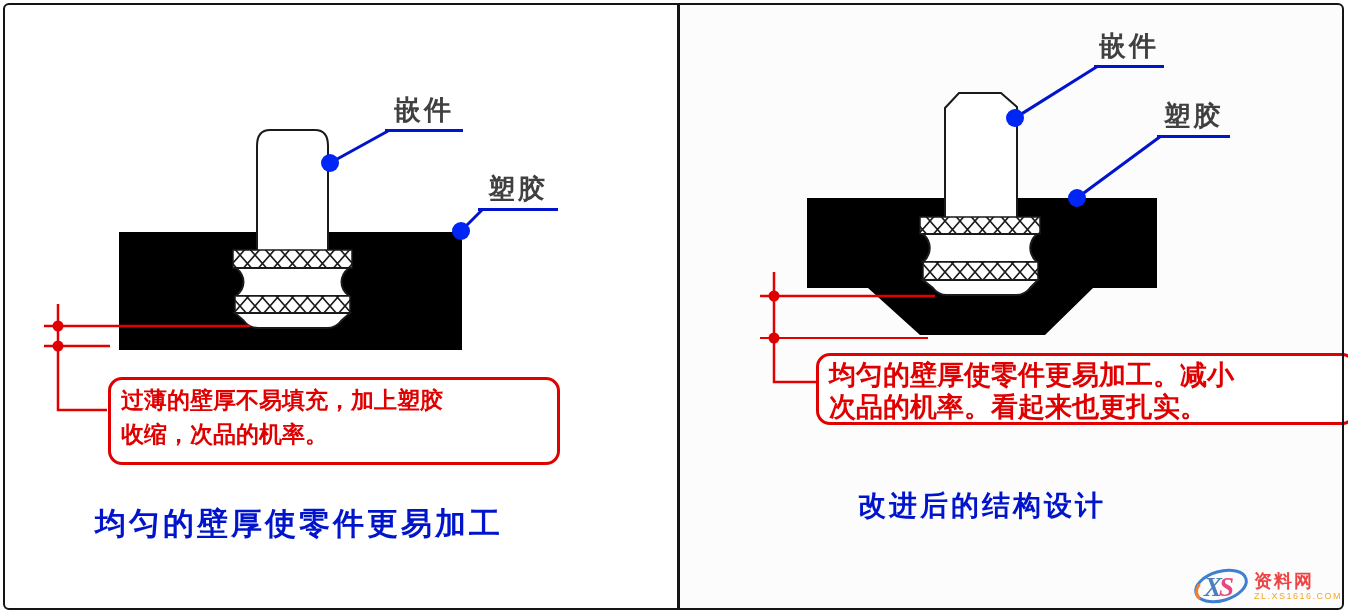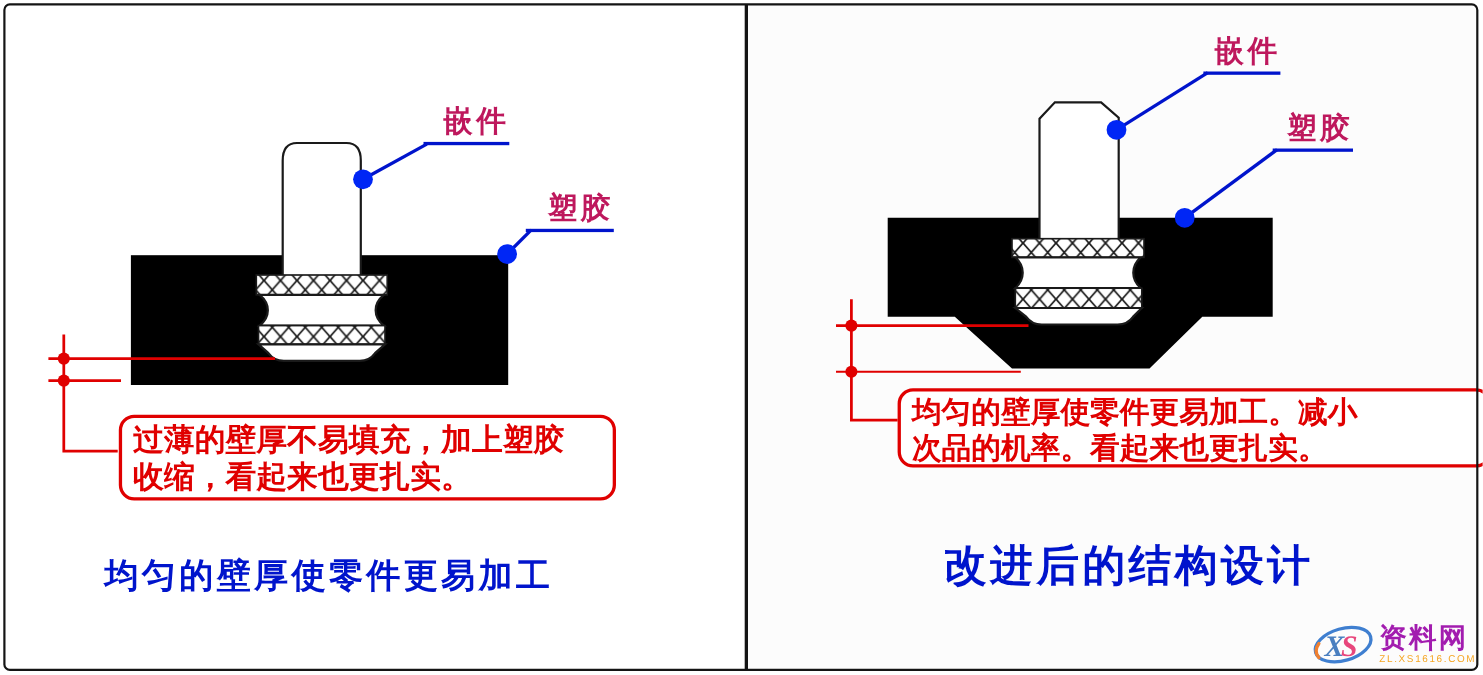--- a/index.html
+++ b/index.html
@@ -14,44 +14,44 @@
   }
   .right-bg {
     position:absolute; left:679px; top:5px; width:663px; height:603px; background:#fcfcfc;
   }
   .divider {
     position:absolute; left:677px; top:4px; width:3px; height:605px; background:#141414;
   }
   .diagram-svg { position:absolute; left:0; top:0; width:1348px; height:614px; }
 
   .callout-label {
-    position:absolute; color:#be185d; font-weight:bold; font-size:27px;
-    text-align:right; border-bottom:3px solid #0014cc; line-height:1.1;
+    position:absolute; color:#404040; font-weight:bold; font-size:27px;
+    text-align:center; border-bottom:3px solid #0014cc; line-height:1.1;
     letter-spacing:3px; padding-bottom:3px;
   }
   .note-box {
     position:absolute; border:3px solid #e00000; border-radius:14px;
     color:#e00000; font-weight:bold; background:#ffffff;
     padding:3px 8px 4px 10px; text-align:left;
   }
   .note-box .note-line { display:block; white-space:nowrap; }
-  .note-left { left:108px; top:377px; width:452px; height:78px; font-size:28px; line-height:34px; }
+  .note-left { left:108px; top:377px; width:452px; height:88px; font-size:23px; line-height:34px; }
   .note-right { left:816px; top:353px; width:540px; height:72px; font-size:27px; line-height:32px; }
 
   .caption {
     position:absolute; color:#0014cc; font-weight:bold; white-space:nowrap;
   }
   .caption-left { left:95px; top:503px; font-size:31px; letter-spacing:3px; }
-  .caption-right { left:858px; top:487px; font-size:39px; letter-spacing:3px; }
+  .caption-right { left:858px; top:487px; font-size:28px; letter-spacing:3px; }
 
   .watermark {
     position:absolute; right:6px; bottom:5px; display:flex; align-items:center; gap:4px;
   }
   .wm-text-col { display:flex; flex-direction:column; align-items:flex-start; line-height:1; }
-  .wm-name { font-size:25px; font-weight:bold; color:#a21caf; letter-spacing:2px; }
+  .wm-name { font-size:18px; font-weight:bold; color:#ef4444; letter-spacing:2px; }
   .wm-url { font-size:9px; color:#f5a623; letter-spacing:1.5px; margin-top:2px; }
 </style>
 </head>
 <body>
 
 <div class="stage">
   <div class="right-bg"></div>
 
   <svg class="diagram-svg" viewBox="0 0 1348 614">
     <defs>
@@ -112,21 +112,21 @@
       <circle cx="774" cy="296" r="5.5" fill="#e00000"></circle>
       <circle cx="774" cy="338" r="5.5" fill="#e00000"></circle>
     </g>
   </svg>
 
   <div class="callout-label" style="left:385px; top:96px; width:78px;">嵌件</div>
   <div class="callout-label" style="left:478px; top:175px; width:80px;">塑胶</div>
 
   <div class="note-box note-left">
     <span class="note-line">过薄的壁厚不易填充，加上塑胶</span>
-    <span class="note-line">收缩，看起来也更扎实。</span>
+    <span class="note-line">收缩，次品的机率。</span>
   </div>
 
   <div class="caption caption-left">均匀的壁厚使零件更易加工</div>
 
   <div class="callout-label" style="left:1094px; top:32px; width:70px;">嵌件</div>
   <div class="callout-label" style="left:1157px; top:102px; width:73px;">塑胶</div>
 
   <div class="note-box note-right">
     <span class="note-line">均匀的壁厚使零件更易加工。减小</span>
     <span class="note-line">次品的机率。看起来也更扎实。</span>

